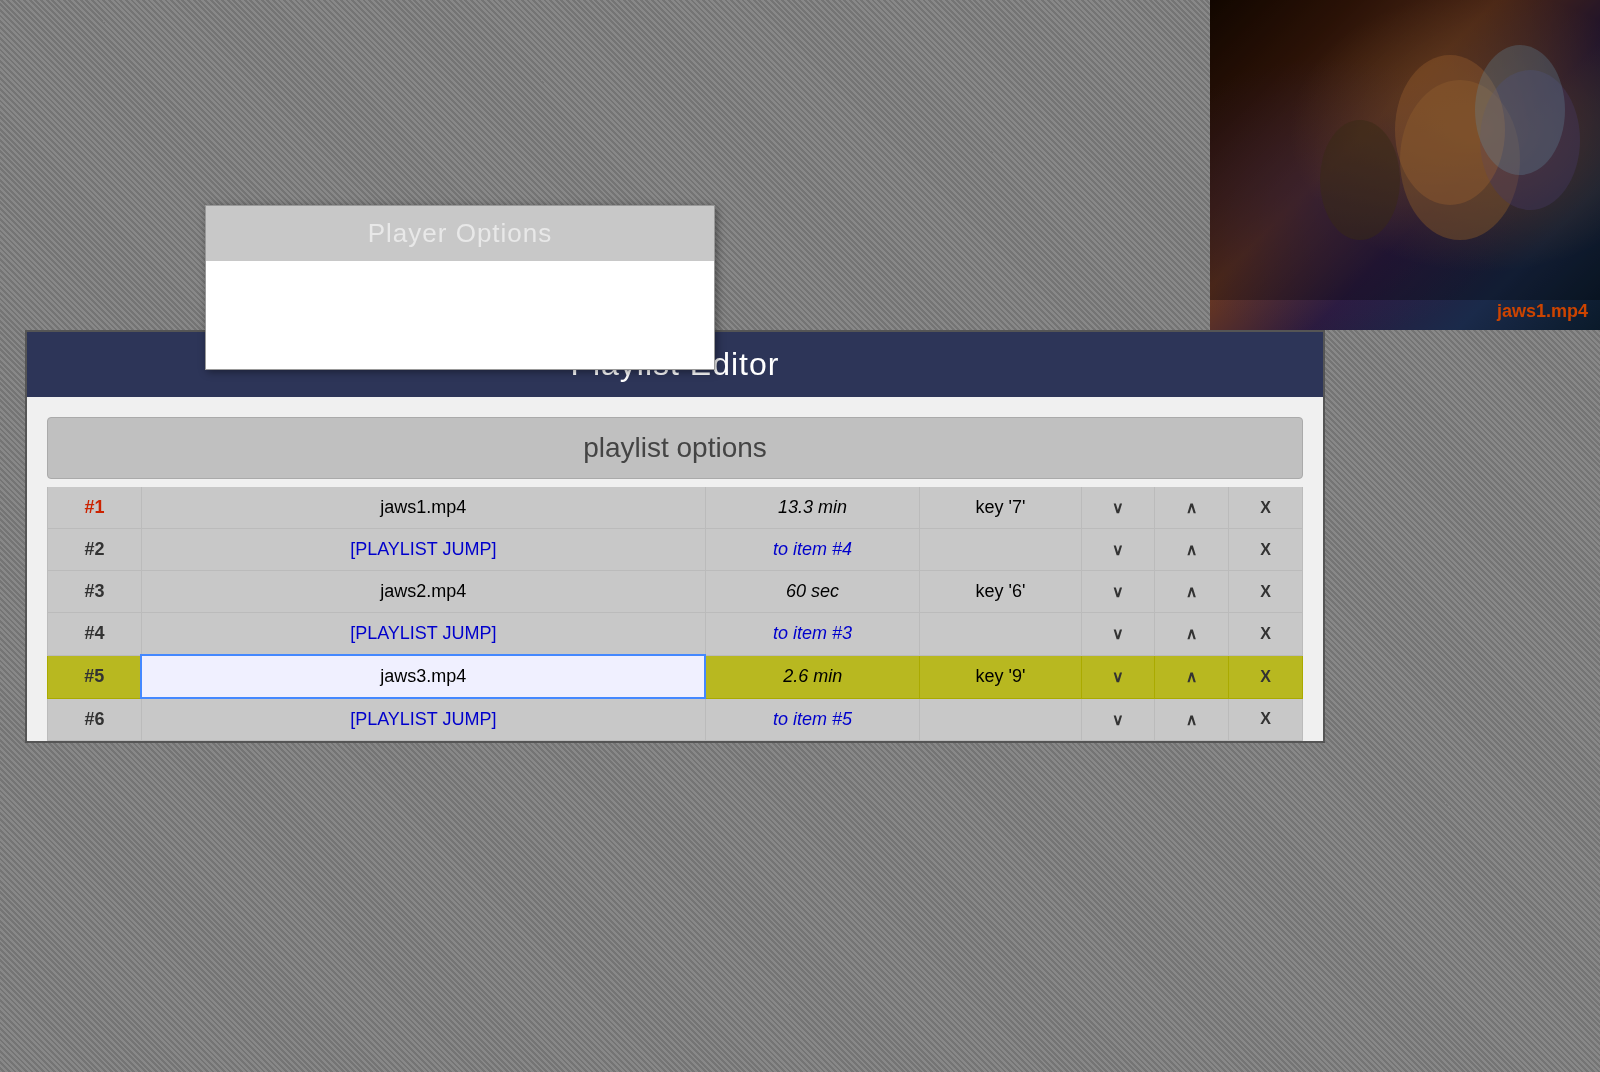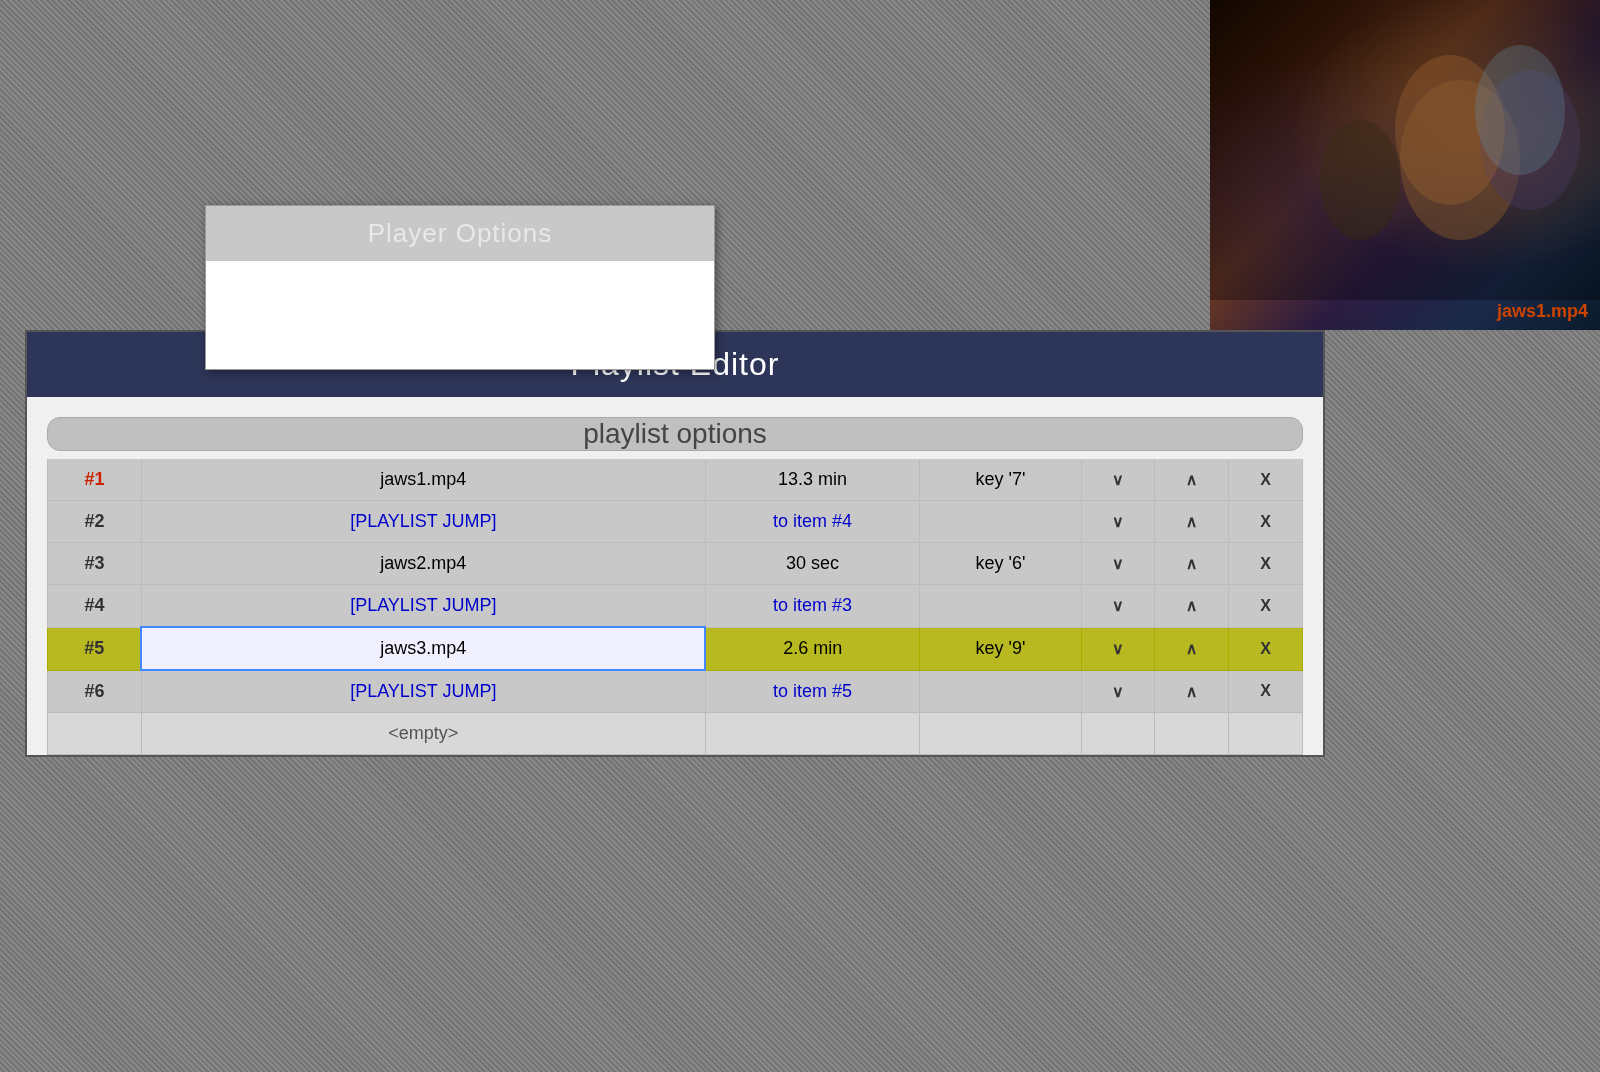--- a/index.html
+++ b/index.html
@@ -99,24 +99,24 @@
     }
     .playlist-editor-body {
       padding: 20px 20px 0 20px;
       background: #f0f0f0;
     }
 
     
     .playlist-options-bar {
       background: #c0c0c0;
       border: 1px solid #aaa;
-      padding: 0 20px;
+      padding: 14px 20px;
       text-align: center;
       margin-bottom: 0;
-      border-radius: 13px;
+      border-radius: 4px;
     }
     .playlist-options-bar span {
       font-size: 28px;
       color: #444;
       font-weight: normal;
     }
 
     
     .playlist-table {
       width: 100%;
@@ -144,20 +144,21 @@
     .playlist-table td.filename {
       width: 420px;
       text-align: center;
     }
     .playlist-table td.jump-link {
       color: #0000cc;
       font-weight: normal;
     }
     .playlist-table td.duration {
       width: 160px;
+      font-style: italic;
     }
     .playlist-table td.jump-target {
       color: #0000cc;
     }
     .playlist-table td.key-col {
       width: 120px;
     }
     .playlist-table td.btn-col {
       width: 55px;
       font-size: 16px;
@@ -234,21 +235,21 @@
         <td class="duration jump-target">to item #4</td>
         <td class="key-col"></td>
         <td class="btn-col">∨</td>
         <td class="btn-col">∧</td>
         <td class="btn-col">X</td>
       </tr>
 
       <tr>
         <td class="row-num normal">#3</td>
         <td class="filename">jaws2.mp4</td>
-        <td class="duration">30 sec</td>
+        <td class="duration">60 sec</td>
         <td class="key-col">key '6'</td>
         <td class="btn-col">∨</td>
         <td class="btn-col">∧</td>
         <td class="btn-col">X</td>
       </tr>
 
       <tr>
         <td class="row-num normal">#4</td>
         <td class="filename jump-link">[PLAYLIST JUMP]</td>
         <td class="duration jump-target">to item #3</td>
@@ -271,25 +272,16 @@
       <tr>
         <td class="row-num normal">#6</td>
         <td class="filename jump-link">[PLAYLIST JUMP]</td>
         <td class="duration jump-target">to item #5</td>
         <td class="key-col"></td>
         <td class="btn-col">∨</td>
         <td class="btn-col">∧</td>
         <td class="btn-col">X</td>
       </tr>
 
-      <tr class="row-empty">
-        <td></td>
-        <td class="filename">&lt;empty&gt;</td>
-        <td></td>
-        <td></td>
-        <td></td>
-        <td></td>
-        <td></td>
-      </tr>
     </tbody>
       </table>
   </div>
 </div>
 
 </body></html>

